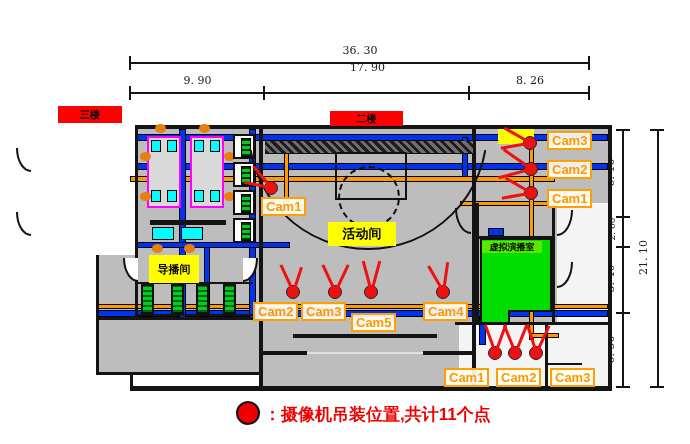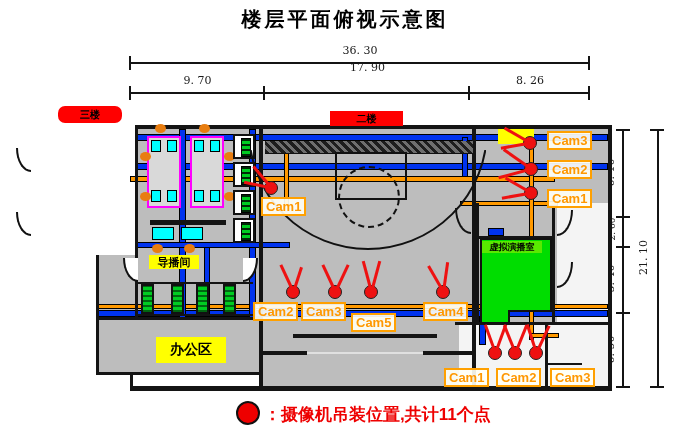--- a/index.html
+++ b/index.html
@@ -36,35 +36,34 @@
   .rackbar{position:absolute;left:6px;top:2px;width:8px;height:17px;background:#00cc22;border:1px solid #000;
            background-image:repeating-linear-gradient(180deg,rgba(0,0,0,.8) 0 2px,transparent 2px 5px);}
   .greenbox{position:absolute;width:13px;height:30px;background:#00cc22;border:2px solid #111;box-sizing:border-box;
             background-image:repeating-linear-gradient(0deg,rgba(0,0,0,.5) 0 2px,transparent 2px 5px);}
 </style>
 </head>
 <body>
 
 <div id="stage">
 
-  <div class="abs" style="left:160px;top:6px;width:370px;text-align:center;font-size:20px;font-weight:bold;letter-spacing:3px;color:#000;">楼层平面俯视示意图</div>
 
   <div>
     <div class="dline" style="left:130px;top:62px;width:460px;height:2px;"></div>
     <div class="tick-v" style="left:129px;top:56px;"></div>
     <div class="tick-v" style="left:588px;top:56px;"></div>
     <div class="dim-label" style="left:130px;top:44px;width:460px;">36. 30</div>
   </div>
   <div>
     <div class="dline" style="left:130px;top:92px;width:460px;height:2px;"></div>
     <div class="tick-v" style="left:129px;top:86px;"></div>
     <div class="tick-v" style="left:263px;top:86px;"></div>
     <div class="tick-v" style="left:468px;top:86px;"></div>
     <div class="tick-v" style="left:588px;top:86px;"></div>
-    <div class="dim-label" style="left:130px;top:74px;width:135px;">9. 70</div>
+    <div class="dim-label" style="left:130px;top:74px;width:135px;">9. 90</div>
     <div class="dim-label" style="left:265px;top:61px;width:205px;">17. 90</div>
     <div class="dim-label" style="left:470px;top:74px;width:120px;">8. 26</div>
   </div>
 
   <div>
     <div class="dline" style="left:622px;top:130px;width:2px;height:258px;"></div>
     <div class="tick-h" style="left:616px;top:129px;"></div>
     <div class="tick-h" style="left:616px;top:216px;"></div>
     <div class="tick-h" style="left:616px;top:246px;"></div>
     <div class="tick-h" style="left:616px;top:312px;"></div>
@@ -185,25 +184,25 @@
   </div>
   <div class="wall" style="left:293px;top:334px;width:144px;height:4px;"></div>
   <div class="wall" style="left:262px;top:351px;width:45px;height:4px;"></div>
   <div class="abs" style="left:307px;top:352px;width:116px;height:2px;background:#e0e0e0;"></div>
   <div class="wall" style="left:423px;top:351px;width:52px;height:4px;"></div>
 
   <div class="abs" style="left:480px;top:238px;width:72px;height:74px;background:#00dd00;border:2px solid #111;box-sizing:border-box;"></div>
   <div class="abs" style="left:480px;top:310px;width:30px;height:14px;background:#00dd00;border:2px solid #111;border-top:none;box-sizing:border-box;"></div>
   <div class="abs" style="left:482px;top:241px;width:60px;height:12px;font-size:9px;font-weight:bold;color:#000;text-align:center;background:rgba(255,255,0,.35);">虚拟演播室</div>
 
-  <div class="banner" style="left:58px;top:106px;width:64px;height:17px;border-radius:7px;">三楼</div>
+  <div class="banner" style="left:58px;top:106px;width:64px;height:17px;">三楼</div>
   <div class="banner" style="left:330px;top:111px;width:73px;height:15px;">二楼</div>
   <div class="abs" style="left:498px;top:129px;width:36px;height:15px;background:#ffff00;"></div>
-  <div class="room-label" style="left:149px;top:255px;width:50px;height:14px;font-size:11px;">导播间</div>
-  <div class="room-label" style="left:156px;top:337px;width:70px;height:26px;font-size:14px;">办公区</div>
+  <div class="room-label" style="left:328px;top:222px;width:68px;height:24px;font-size:13px;">活动间</div>
+  <div class="room-label" style="left:149px;top:255px;width:50px;height:28px;font-size:11px;">导播间</div>
 
   <div class="dot" style="left:264px;top:181px;">
     <div class="ant" style="height:28px;transform:rotate(-40deg);"></div>
       <div class="ant" style="height:28px;transform:rotate(-78deg);"></div>
     </div>
   <div class="dot" style="left:286px;top:285px;">
     <div class="ant" style="height:30px;transform:rotate(-25deg);"></div>
       <div class="ant" style="height:26px;transform:rotate(18deg);"></div>
     </div>
   <div class="dot" style="left:328px;top:285px;">

